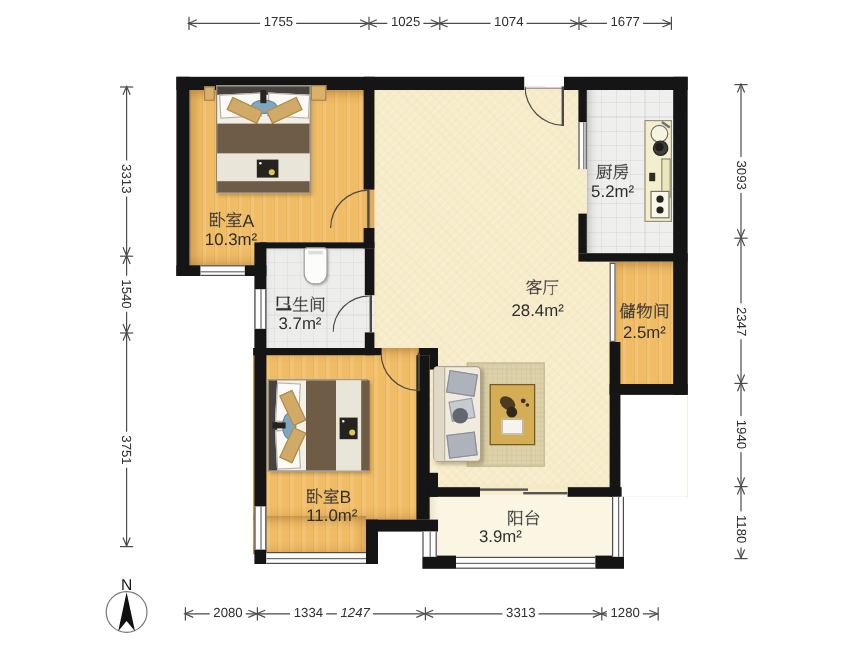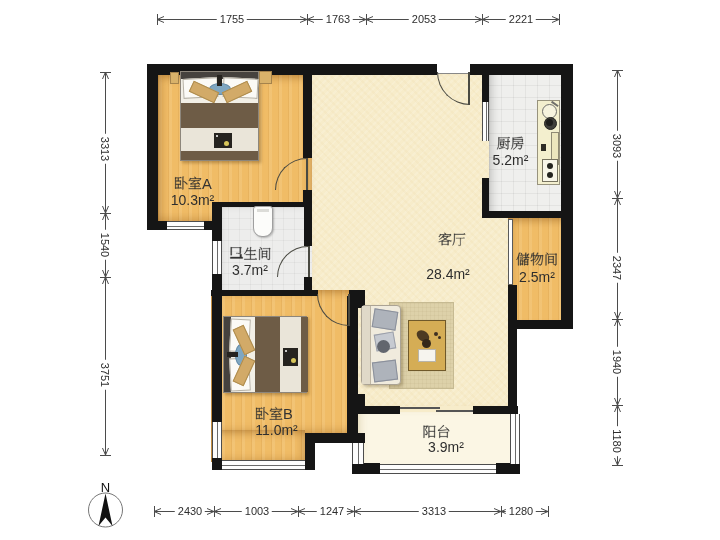--- a/index.html
+++ b/index.html
@@ -254,32 +254,32 @@
         <path fill="#333333" stroke="#333333" stroke-width="22" transform="translate(269.0,418.9) scale(0.014000,-0.014000)" d="M440 840Q480 829 504 814Q529 799 541 783Q553 767 555 752Q557 738 552 728Q546 718 536 716Q525 714 512 722Q505 750 480 782Q455 813 429 831ZM848 705 883 741 948 677Q939 670 911 668Q899 644 880 614Q862 583 845 562L830 570Q835 588 841 613Q847 638 852 663Q857 688 859 705ZM163 748Q177 697 172 659Q168 621 153 596Q138 571 121 559Q111 551 98 547Q86 543 76 545Q65 547 60 555Q54 567 60 578Q66 590 78 598Q98 609 114 632Q130 654 138 684Q147 714 144 747ZM886 705V675H150V705ZM521 510Q517 503 502 498Q487 494 464 506L492 511Q470 490 438 465Q406 440 368 414Q331 388 291 364Q251 339 213 320L212 331H242Q238 304 227 288Q216 272 205 268L177 342Q177 342 186 344Q196 346 201 348Q234 364 270 390Q307 416 342 446Q376 475 404 504Q433 532 451 553ZM190 336Q244 336 337 339Q430 342 546 348Q661 353 784 360L785 339Q682 328 533 314Q384 301 208 292ZM651 470Q710 443 749 416Q788 388 810 362Q832 337 840 316Q849 296 846 282Q844 269 834 266Q825 262 811 270Q799 300 770 336Q740 371 705 404Q670 437 639 460ZM873 41Q873 41 881 35Q889 29 902 19Q915 9 928 -2Q942 -14 954 -25Q951 -41 929 -41H57L48 -11H829ZM773 219Q773 219 780 213Q788 207 800 198Q812 189 825 178Q838 167 850 156Q846 140 824 140H166L158 170H731ZM752 606Q752 606 759 601Q766 596 777 588Q788 580 800 570Q812 560 822 550Q821 542 814 538Q807 534 798 534H177L169 564H715ZM554 295Q553 285 546 278Q538 272 521 270V-28H477V304Z"></path>
         <text x="283.0" y="419.4" font-family="Liberation Sans, sans-serif" font-size="14.7" fill="#333333">B</text>
       </g>
       <g>
         <path fill="#333333" stroke="#333333" stroke-width="22" transform="translate(422.5,436.9) scale(0.014000,-0.014000)" d="M308 779H298L334 815L400 747Q389 737 355 737Q339 707 314 662Q289 618 264 574Q238 531 218 502Q270 462 300 422Q330 382 343 344Q356 305 356 269Q357 224 344 195Q331 166 303 151Q275 136 229 133Q229 147 226 156Q223 166 216 170Q210 174 194 177Q179 180 162 182V198Q180 198 206 198Q232 198 244 198Q260 198 273 205Q288 213 296 230Q303 247 303 278Q303 330 278 386Q254 441 192 499Q205 525 220 560Q236 596 252 636Q269 676 284 714Q298 751 308 779ZM86 779V806L142 779H130V-54Q130 -56 125 -60Q120 -65 112 -68Q104 -72 93 -72H86ZM108 779H341V750H108ZM461 418H878V388H461ZM463 57H880V28H463ZM437 768V794L493 768H834L860 802L927 750Q921 744 910 740Q900 735 883 733V-41Q883 -43 878 -47Q872 -51 863 -54Q854 -58 845 -58H838V739H481V-55Q481 -59 470 -66Q460 -73 443 -73H437Z"></path>
         <path fill="#333333" stroke="#333333" stroke-width="22" transform="translate(436.5,436.9) scale(0.014000,-0.014000)" d="M544 794Q540 786 524 782Q509 777 486 788L514 795Q486 761 444 718Q402 675 352 630Q301 584 247 541Q193 498 141 464L139 474H167Q165 454 158 442Q151 429 143 425L108 485Q108 485 118 487Q127 489 133 493Q178 523 228 567Q277 611 324 659Q372 707 412 753Q451 799 476 834ZM129 482Q177 483 252 486Q327 490 422 496Q517 501 624 508Q730 515 841 523L842 502Q718 487 539 470Q360 452 148 438ZM774 40V10H235V40ZM737 337 767 370 835 317Q830 311 818 306Q806 301 791 298V-42Q791 -45 784 -50Q778 -54 770 -58Q761 -61 753 -61H747V337ZM254 -55Q254 -57 249 -61Q244 -65 236 -68Q228 -71 218 -71H210V337V363L259 337H777V307H254ZM646 687Q722 647 772 608Q823 568 852 532Q882 496 894 468Q907 439 906 420Q906 402 896 396Q886 390 870 400Q861 435 836 473Q811 511 776 548Q742 586 705 619Q668 652 634 676Z"></path>
       </g>
     </svg>
 <div class="arealab" style="left:192.5px;top:200px;">10.3m²</div>
 <div class="arealab" style="left:250px;top:269.5px;">3.7m²</div>
-<div class="arealab" style="left:448px;top:274px;">28.4m²</div>
+<div class="arealab" style="left:448px;top:259px;">28.4m²</div>
 <div class="arealab" style="left:510.5px;top:160px;">5.2m²</div>
 <div class="arealab" style="left:537px;top:277px;">2.5m²</div>
 <div class="arealab" style="left:276.5px;top:430px;">11.0m²</div>
-<div class="arealab" style="left:446px;top:447px;">3.9m²</div>
+<div class="arealab" style="left:417px;top:447px;">3.9m²</div>
 <div class="dimlab" style="left:232px;top:19px;">1755</div>
-<div class="dimlab" style="left:338px;top:19px;">1763</div>
-<div class="dimlab" style="left:424px;top:19px;">2053</div>
-<div class="dimlab" style="left:521px;top:19px;">2221</div>
-<div class="dimlab" style="left:190px;top:511px;">2430</div>
-<div class="dimlab" style="left:257px;top:511px;">1003</div>
-<div class="dimlab" style="left:332px;top:511px;">1247</div>
+<div class="dimlab" style="left:338px;top:19px;">1025</div>
+<div class="dimlab" style="left:424px;top:19px;">1074</div>
+<div class="dimlab" style="left:521px;top:19px;">1677</div>
+<div class="dimlab" style="left:190px;top:511px;">2080</div>
+<div class="dimlab" style="left:257px;top:511px;">1334</div>
+<div class="dimlab" style="left:296px;top:511px;font-style:italic;">1247</div>
 <div class="dimlab" style="left:434px;top:511px;">3313</div>
 <div class="dimlab" style="left:521px;top:511px;">1280</div>
 <div class="dimlabv" style="left:105px;top:149px;">3313</div>
 <div class="dimlabv" style="left:105px;top:245px;">1540</div>
 <div class="dimlabv" style="left:105px;top:375px;">3751</div>
 <div class="dimlabv" style="left:617px;top:146px;">3093</div>
 <div class="dimlabv" style="left:617px;top:268px;">2347</div>
 <div class="dimlabv" style="left:617px;top:362px;">1940</div>
 <div class="dimlabv" style="left:617px;top:441px;">1180</div>
 </div>

